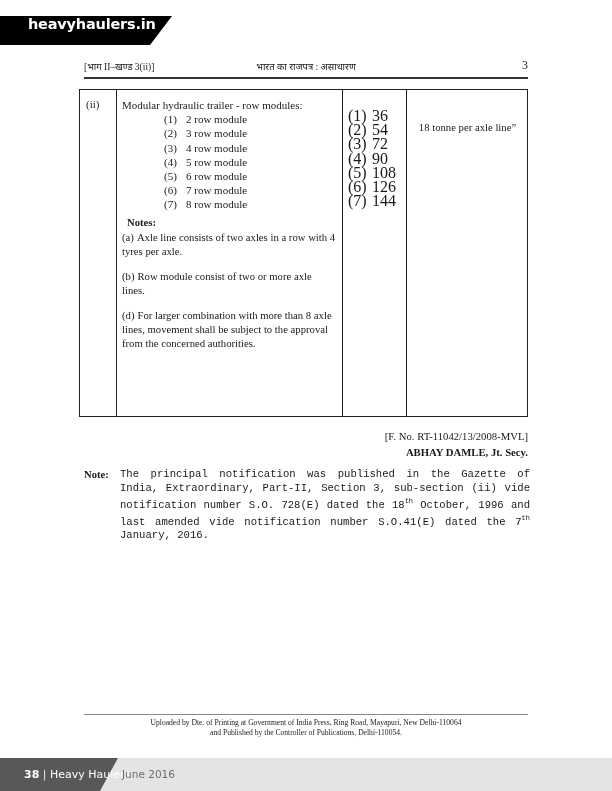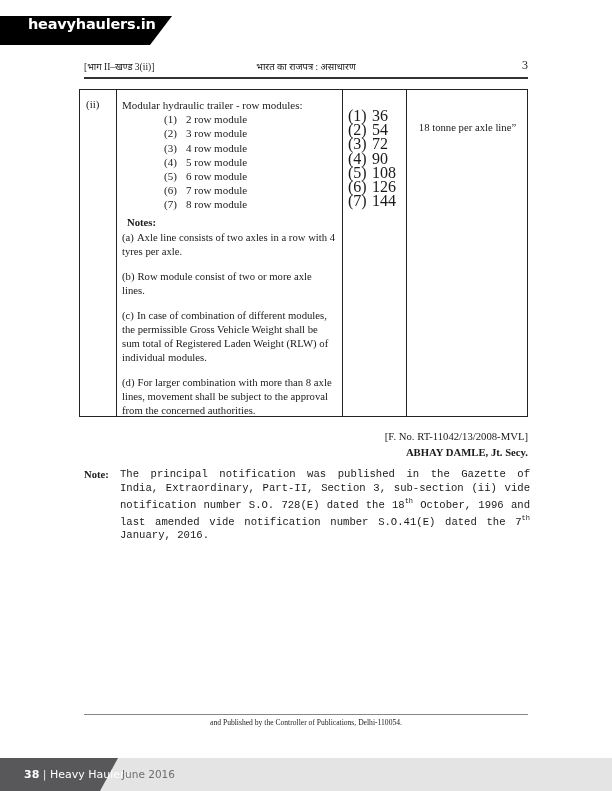--- a/index.html
+++ b/index.html
@@ -300,21 +300,20 @@
         <li><span class="idx">(4)</span><span>5 row module</span></li>
         <li><span class="idx">(5)</span><span>6 row module</span></li>
         <li><span class="idx">(6)</span><span>7 row module</span></li>
         <li><span class="idx">(7)</span><span>8 row module</span></li>
       </ul>
 
       <div class="notes-block">
         <div class="notes-heading">Notes:</div>
         <p class="note-para"><span class="lbl">(a)</span><span>Axle line consists of two axles in a row with 4 tyres per axle.</span></p>
         <p class="note-para"><span class="lbl">(b)</span><span>Row module consist of two or more axle lines.</span></p>
-        <p class="note-para"><span class="lbl">(c)</span><span>In case of combination of different modules, the permissible Gross Vehicle Weight shall be sum total of Registered Laden Weight (RLW) of individual modules.</span></p>
         <p class="note-para"><span class="lbl">(d)</span><span>For larger combination with more than 8 axle lines, movement shall be subject to the approval from the concerned authorities.</span></p>
       </div>
     </div>
 
     <div class="cell-vals">
       <div class="row"><span class="idx">(1)</span><span>36</span></div>
       <div class="row"><span class="idx">(2)</span><span>54</span></div>
       <div class="row"><span class="idx">(3)</span><span>72</span></div>
       <div class="row"><span class="idx">(4)</span><span>90</span></div>
       <div class="row"><span class="idx">(5)</span><span>108</span></div>
@@ -330,20 +329,21 @@
     <div class="sig-name">ABHAY DAMLE, Jt. Secy.</div>
   </div>
 
   <div class="note-sec">
     <span class="note-label">Note:</span>
     <div class="note-body"><span>The principal notification was published in the Gazette of India, Extraordinary, Part-II, Section 3, sub-section (ii) vide notification number S.O. 728(E) dated the 18</span><sup>th</sup><span> October, 1996 and last amended vide notification number S.O.41(E) dated the 7</span><sup>th</sup><span> January, 2016.</span></div>
   </div>
 
   <div class="imprint-rule"></div>
   <div class="imprint">
+    <div>Uploaded by Dte. of Printing at Government of  India  Press, Ring  Road,  Mayapuri, New Delhi-110064</div>
     <div>and Published by the Controller of Publications, Delhi-110054.</div>
   </div>
 
 </div>
 
 <div class="wm-banner">
   <span class="wm-banner-text">heavyhaulers.in</span>
 </div>
 
 <div class="magbar">

